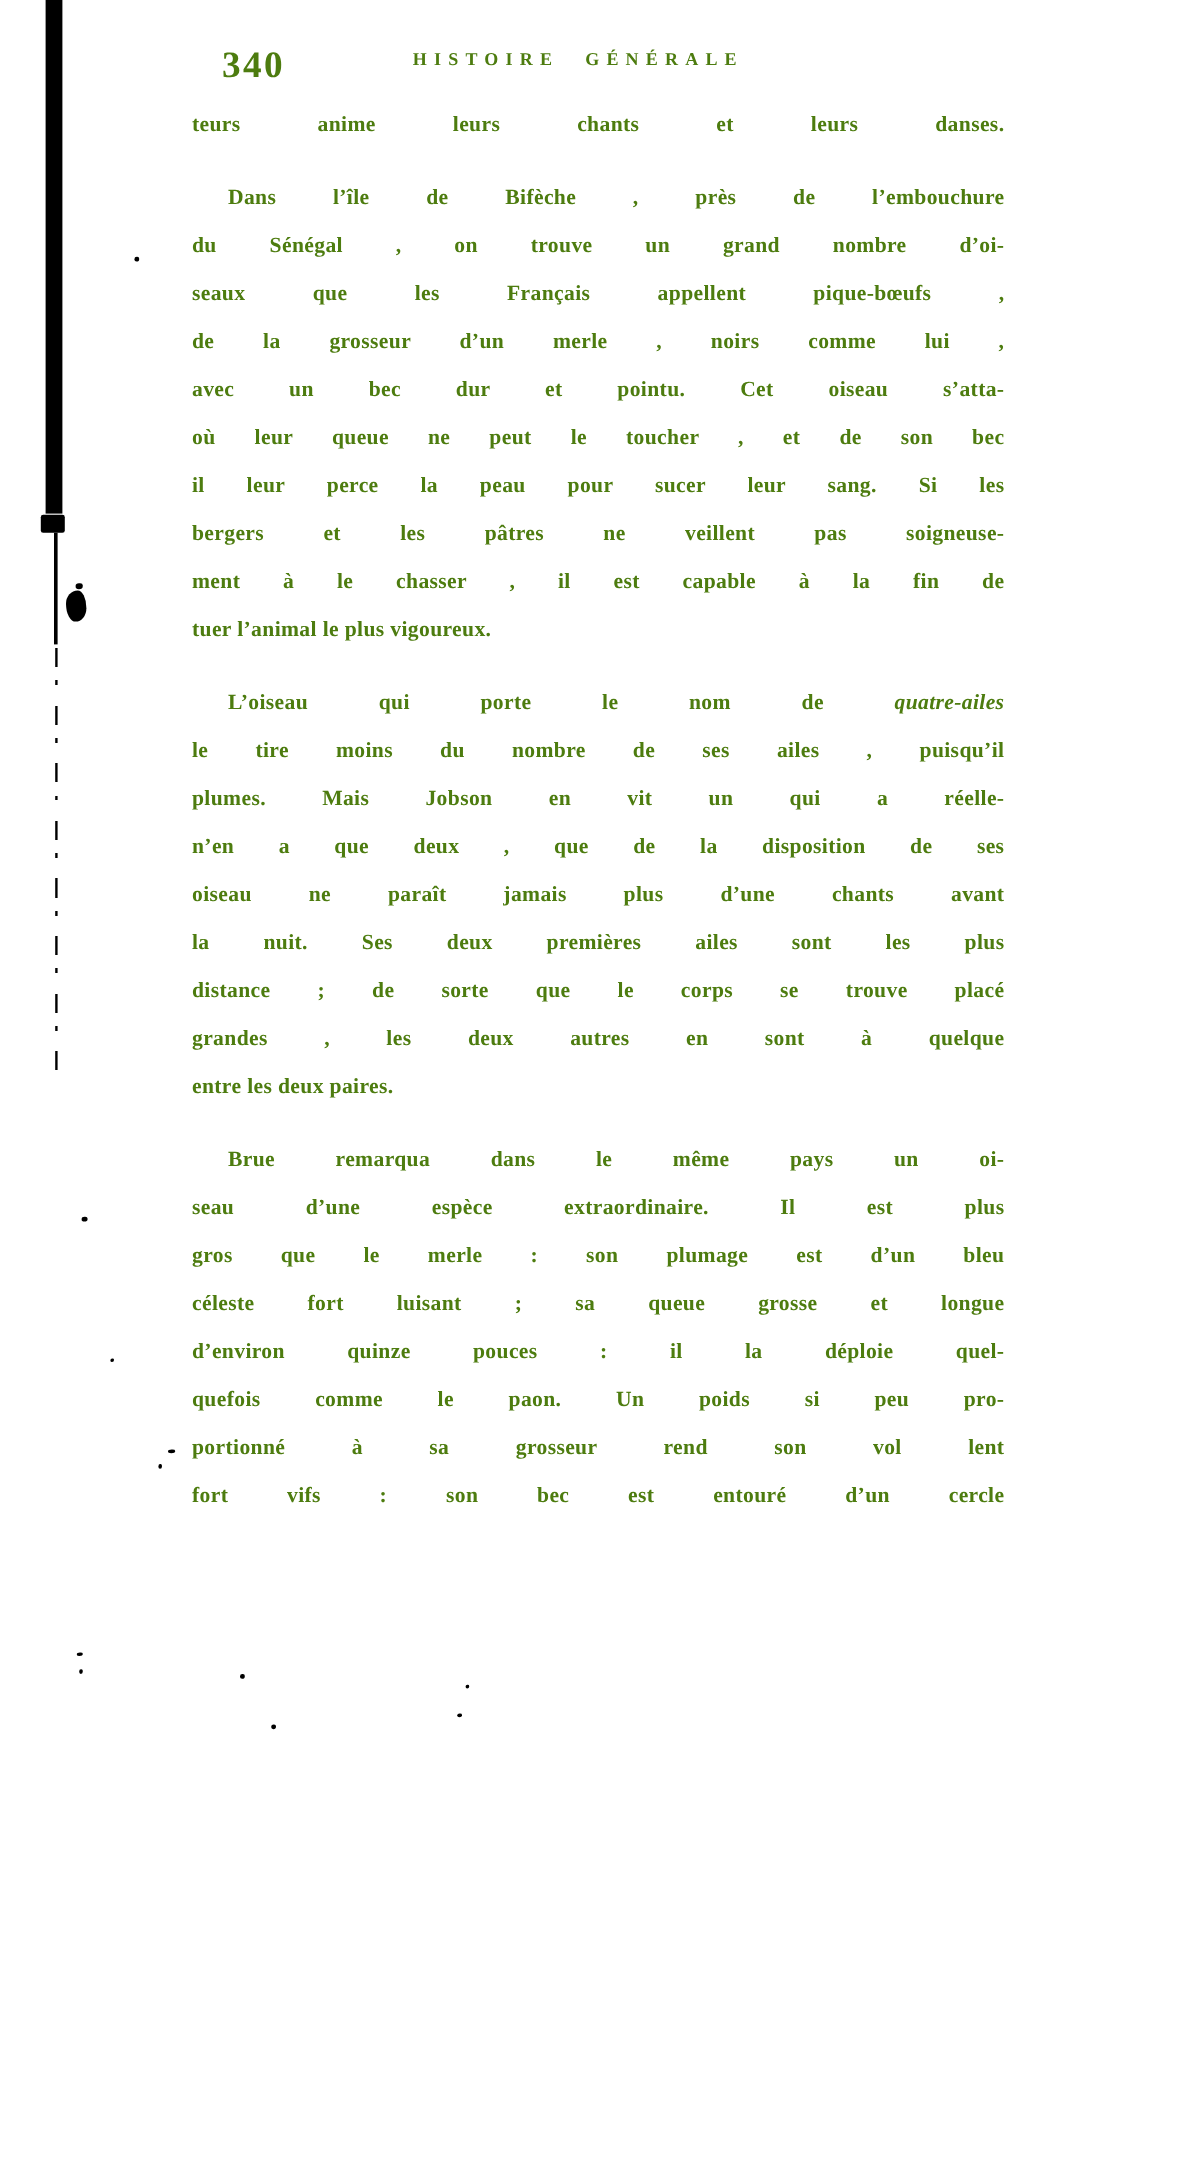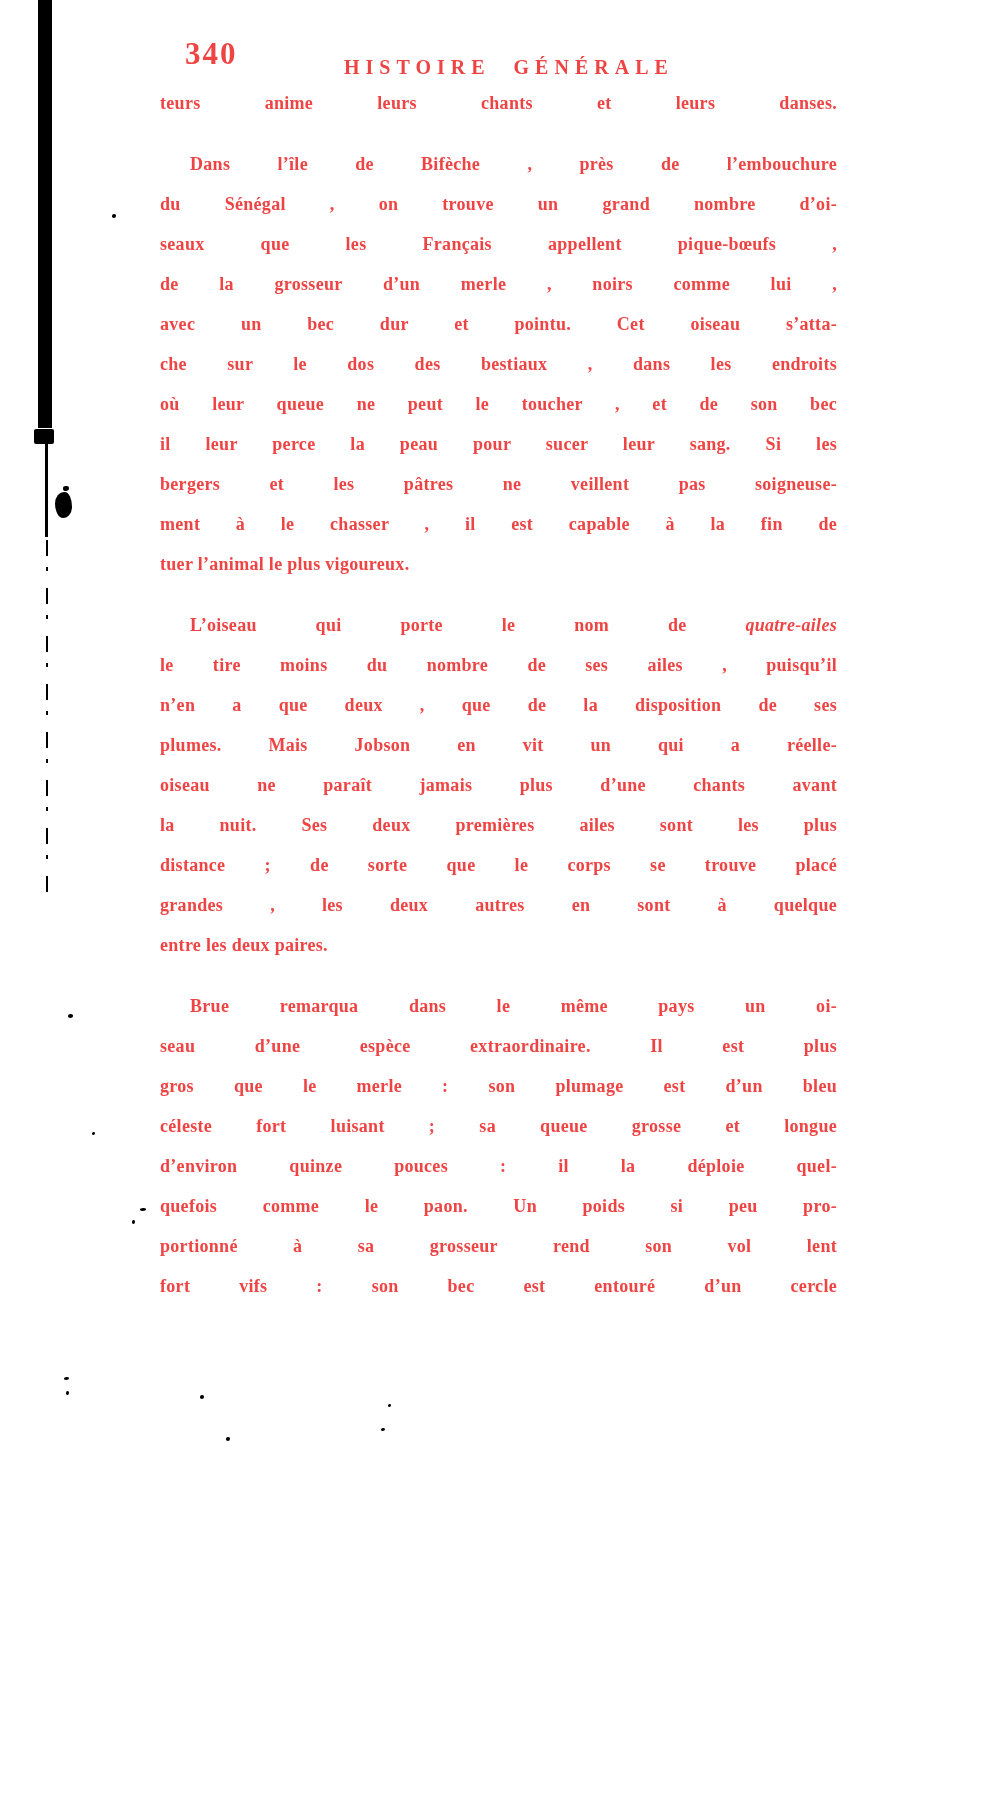--- a/index.html
+++ b/index.html
@@ -7,21 +7,21 @@
     padding: 0;
     background: #ffffff;
   }
   #scan-page {
     position: relative;
     width: 1000px;
     height: 1800px;
     background: #ffffff;
     overflow: hidden;
     font-family: "Liberation Serif", serif;
-    color: #ef4444;
+    color: #4d7c0f;
   }
 
   
   .gutter-bar {
     position: absolute;
     left: 38px; top: 0;
     width: 14px; height: 428px;
     background: #000;
   }
   .gutter-blob {
@@ -85,22 +85,22 @@
   
   .page-number {
     position: absolute;
     left: 185px; top: 36px;
     font-size: 31px;
     font-weight: 700;
     letter-spacing: 2px;
   }
   .running-title {
     position: absolute;
-    left: 344px; top: 56px;
-    font-size: 20px;
+    left: 344px; top: 42px;
+    font-size: 15px;
     font-weight: 700;
     letter-spacing: 6px;
     word-spacing: 12px;
     white-space: nowrap;
   }
 
   
   .text-block {
     position: absolute;
     left: 160px; top: 83px;
@@ -145,30 +145,29 @@
   <div class="page-number">340</div>
   <div class="running-title">HISTOIRE GÉNÉRALE</div>
 
   <div class="text-block">
       <div class="line"><span>teurs anime leurs chants et leurs danses.</span></div>
       <div class="line indent"><span>Dans l’île de Bifèche , près de l’embouchure</span></div>
       <div class="line"><span>du Sénégal , on trouve un grand nombre d’oi-</span></div>
       <div class="line"><span>seaux que les Français appellent pique-bœufs ,</span></div>
       <div class="line"><span>de la grosseur d’un merle , noirs comme lui ,</span></div>
       <div class="line"><span>avec un bec dur et pointu. Cet oiseau s’atta-</span></div>
-      <div class="line"><span>che sur le dos des bestiaux , dans les endroits</span></div>
       <div class="line"><span>où leur queue ne peut le toucher , et de son bec</span></div>
       <div class="line"><span>il leur perce la peau pour sucer leur sang. Si les</span></div>
       <div class="line"><span>bergers et les pâtres ne veillent pas soigneuse-</span></div>
       <div class="line"><span>ment à le chasser , il est capable à la fin de</span></div>
       <div class="line end"><span>tuer l’animal le plus vigoureux.</span></div>
       <div class="line indent"><span>L’oiseau qui porte le nom de </span><i>quatre-ailes</i></div>
       <div class="line"><span>le tire moins du nombre de ses ailes , puisqu’il</span></div>
+      <div class="line"><span>plumes. Mais Jobson en vit un qui a réelle-</span></div>
       <div class="line"><span>n’en a que deux , que de la disposition de ses</span></div>
-      <div class="line"><span>plumes. Mais Jobson en vit un qui a réelle-</span></div>
       <div class="line"><span>oiseau ne paraît jamais plus d’une chants avant</span></div>
       <div class="line"><span>la nuit. Ses deux premières ailes sont les plus</span></div>
       <div class="line"><span>distance ; de sorte que le corps se trouve placé</span></div>
       <div class="line"><span>grandes , les deux autres en sont à quelque</span></div>
       <div class="line end"><span>entre les deux paires.</span></div>
       <div class="line indent"><span>Brue remarqua dans le même pays un oi-</span></div>
       <div class="line"><span>seau d’une espèce extraordinaire. Il est plus</span></div>
       <div class="line"><span>gros que le merle : son plumage est d’un bleu</span></div>
       <div class="line"><span>céleste fort luisant ; sa queue grosse et longue</span></div>
       <div class="line"><span>d’environ quinze pouces : il la déploie quel-</span></div>

